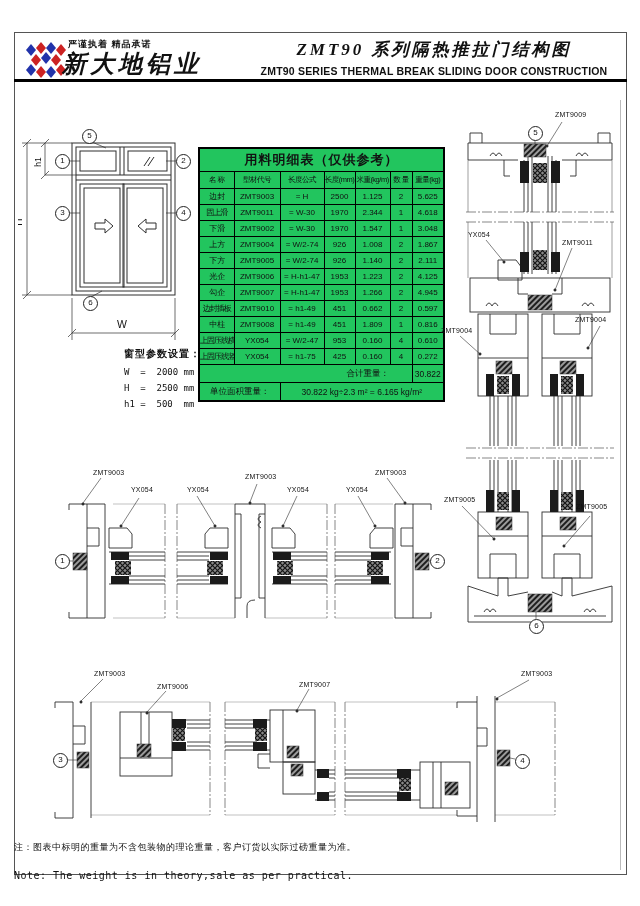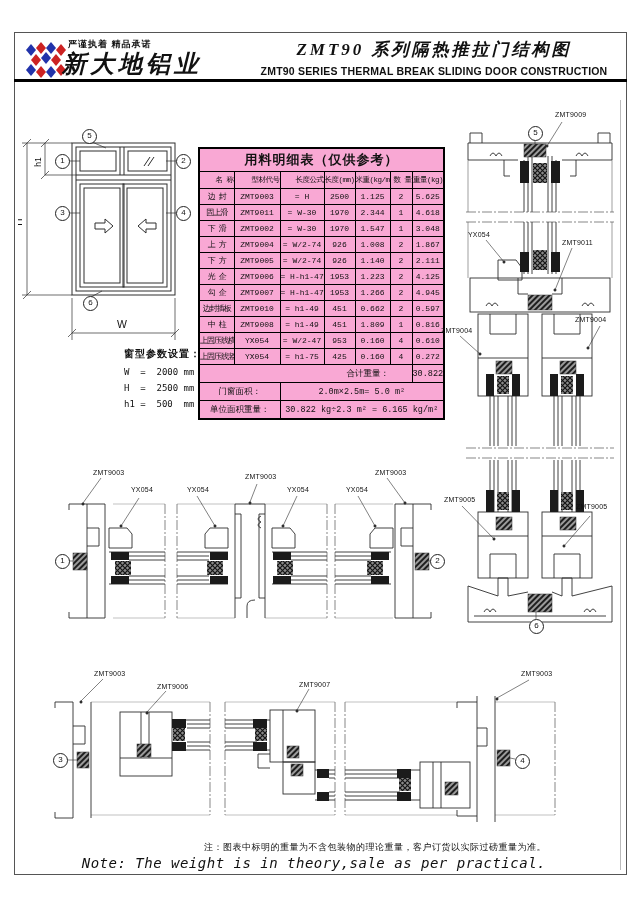--- a/index.html
+++ b/index.html
@@ -13,46 +13,46 @@
   .logo{position:absolute;left:22px;top:42px;}
   .slogan{position:absolute;left:68px;top:38px;font-size:9px;font-weight:bold;letter-spacing:1px;}
   .company{position:absolute;left:62px;top:48px;font-family:Liberation Serif, serif;
            font-size:24px;font-weight:bold;font-style:italic;letter-spacing:4px;}
   .title-block{position:absolute;left:245px;top:38px;width:378px;text-align:center;}
   .title-cn{font-family:"Liberation Serif",serif;font-size:17px;font-weight:bold;font-style:italic;letter-spacing:3px;text-align:center;}
   .title-en{margin-top:4px;font-size:10.5px;font-weight:bold;letter-spacing:0.2px;}
 
   
   .mat-table{position:absolute;left:198px;top:147px;width:245px;border-collapse:collapse;
-             table-layout:fixed;background:#f9a8d4;font-family:Liberation Mono, monospace;}
+             table-layout:fixed;background:#22c55e;}
   .mat-table th,.mat-table td{border:1px solid #000;text-align:center;padding:0;
              font-size:8px;height:15px;overflow:hidden;white-space:nowrap;}
   .mat-table{border:2px solid #000;}
   .mat-table .t-title{font-size:13px;font-weight:bold;height:22px;letter-spacing:1px;}
-  .mat-table thead tr.hdr th{font-size:7.5px;letter-spacing:-0.5px;font-weight:normal;height:16px;text-align:right;}
+  .mat-table thead tr.hdr th{font-size:7.5px;letter-spacing:-0.5px;font-weight:normal;height:16px;}
   .mat-table .c-name{letter-spacing:-1px;}
   .mat-table tfoot td{height:17px;font-size:8.5px;}
   .mat-table .noborder{border-right:none;}
   .mat-table .nb2{border-left:none;}
 
   
   .params{position:absolute;left:88px;top:347px;margin-left:36px;}
   .params .p-title{font-size:10px;font-weight:bold;letter-spacing:1px;margin-bottom:5px;}
   .param-line{font-family:"DejaVu Sans Mono",monospace;font-size:9px;white-space:pre;margin-top:6px;}
 
   
   .plabel{position:absolute;font-size:7px;letter-spacing:0.2px;color:#111;z-index:4;white-space:nowrap;}
   .callout{position:absolute;width:13px;height:13px;border:1px solid #222;border-radius:50%;
            background:#fff;font-size:8px;line-height:12px;text-align:center;z-index:5;}
   svg.draw{position:absolute;z-index:2;}
 
   
-  .footer{position:absolute;left:14px;top:841px;width:532px;text-align:right;}
+  .footer{position:absolute;left:14px;top:841px;width:532px;text-align:left;}
   .note-cn{font-size:9px;letter-spacing:0.5px;}
-  .note-en{font-family:"DejaVu Sans Mono",monospace;font-size:14px;margin-top:1px;letter-spacing:0.5px;font-style:italic;}
+  .note-en{font-family:"DejaVu Sans Mono",monospace;font-size:10px;margin-top:16px;letter-spacing:0.5px;}
 </style>
 </head>
 <body>
 
 <div class="page">
 
   <svg width="0" height="0" style="position:absolute">
     <defs>
       <pattern id="ph" width="4" height="4" patternUnits="userSpaceOnUse" patternTransform="rotate(45)">
         <rect width="4" height="4" fill="#9a9a9a"></rect>
@@ -268,24 +268,20 @@
           <td>0.160</td>
           <td>4</td>
           <td>0.272</td>
         </tr>
       </tbody>
     <tfoot>
       <tr>
         <td colspan="3" class="noborder"></td>
         <td colspan="3" class="nb2">合计重量：</td>
         <td>30.822</td>
-      </tr>
-      <tr>
-        <td colspan="2">门窗面积：</td>
-        <td colspan="5">2.0m×2.5m= 5.0 m²</td>
       </tr>
       <tr>
         <td colspan="2">单位面积重量：</td>
         <td colspan="5">30.822 kg÷2.3 m² = 6.165 kg/m²</td>
       </tr>
     </tfoot>
   </table>
 
   <svg class="draw" style="left:440px;top:98px" width="198" height="560" viewBox="0 0 198 560">
     <g stroke="#2e2e2e" fill="none" stroke-width="0.9">

